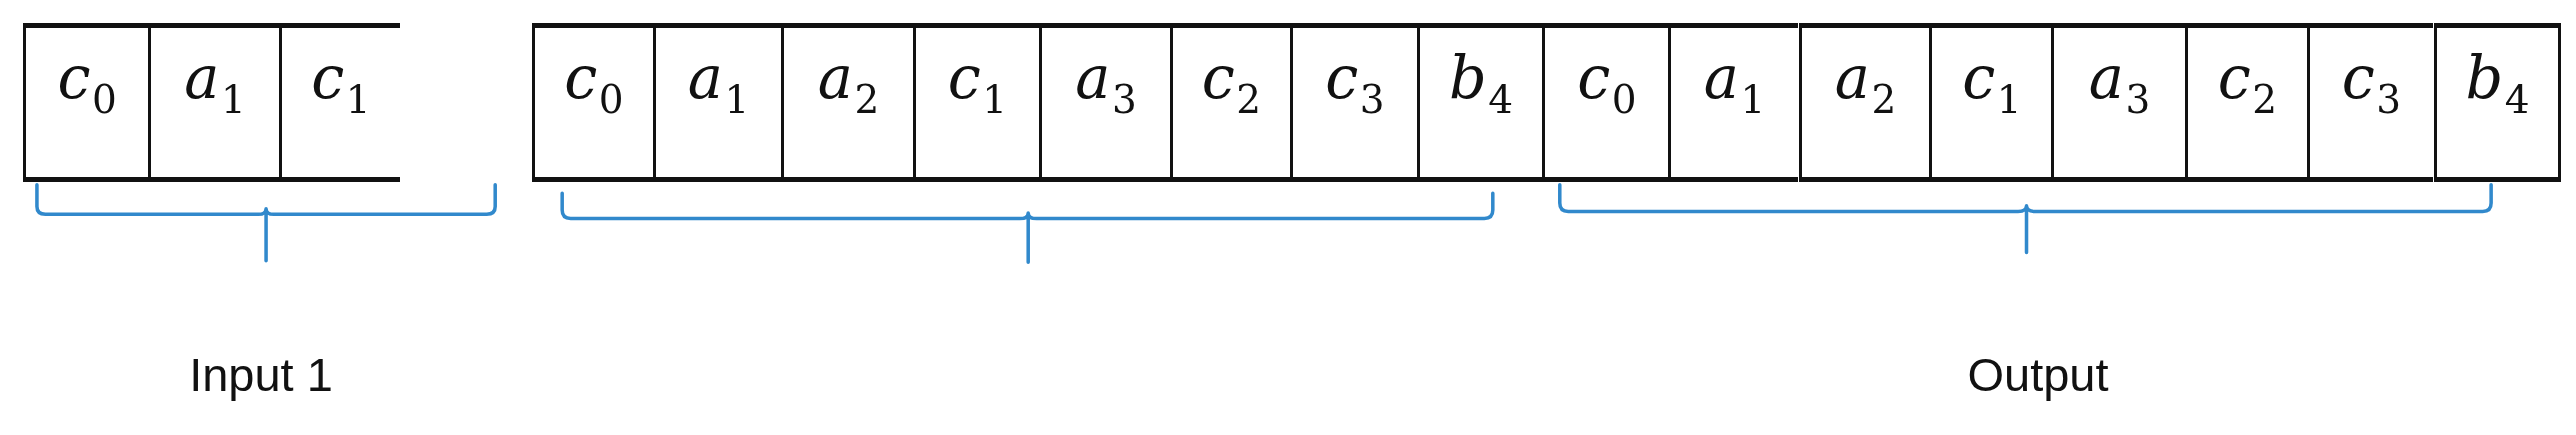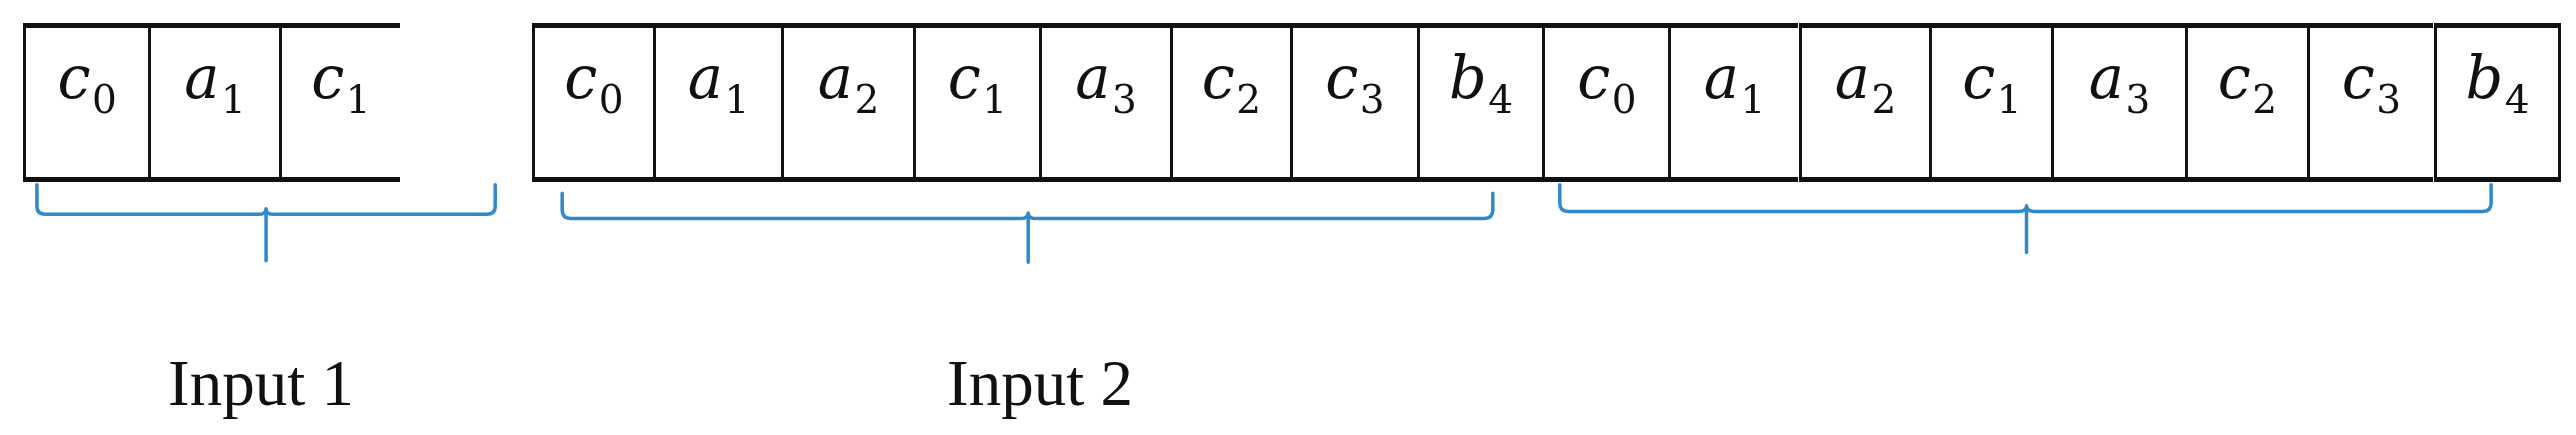--- a/index.html
+++ b/index.html
@@ -13,22 +13,22 @@
   }
   .cell.last { border-right: 3.5px solid #111; }
   .sym {
     position: absolute; left: 0; right: 0; top: 20px; text-align: center;
     font-family: "DejaVu Serif", serif; font-style: italic; color: #111;
     font-size: 59px; line-height: 1; white-space: nowrap;
   }
   .sym .sub { font-style: normal; font-size: 39px; position: relative; top: 15.5px; margin-left: 1.4px; }
   .brackets { position: absolute; left: 0; top: 0; }
   .label {
-    position: absolute; top: 351px; font-family: Liberation Serif, serif;
-    font-size: 65px; color: #111; white-space: nowrap; transform: translateX(-50%);
+    position: absolute; top: 351px; font-family: Liberation Sans, sans-serif;
+    font-size: 47px; color: #111; white-space: nowrap; transform: translateX(-50%);
     line-height: 1;
   }
 </style>
 </head>
 <body>
 
 <div id="stage">
   <div class="row">
     <div class="cell" style="left:22.6px;width:126px">
         <div class="sym"><span>c</span><span class="sub">0</span></div>
@@ -91,15 +91,15 @@
 
   <svg class="brackets" width="2576" height="435" viewBox="0 0 3653 617">
     <g fill="none" stroke="#3189cc" stroke-width="5" stroke-linecap="round" stroke-linejoin="round">
       <path d="M52 262 L52 293 Q52 304 64 304 L366 304 Q377 304 377 296 Q377 304 388 304 L690 304 Q702 304 702 293 L702 262 M377 304 L377 370"></path>
       <path d="M797 274 L797 298 Q797 310 809 310 L1446 310 Q1458 310 1458 302 Q1458 310 1470 310 L2105 310 Q2117 310 2117 298 L2117 274 M1458 310 L1458 372"></path>
       <path d="M2212 262 L2212 288 Q2212 300 2224 300 L2862 300 Q2874 300 2874 292 Q2874 300 2886 300 L3521 300 Q3533 300 3533 288 L3533 262 M2874 300 L2874 358"></path>
     </g>
   </svg>
 
   <div class="label" style="left:261px">Input 1</div>
-  <div class="label" style="left:1040px">Input 2</div>
+  <div class="label" style="left:2038px">Output</div>
 </div>
 
 
 </body></html>

